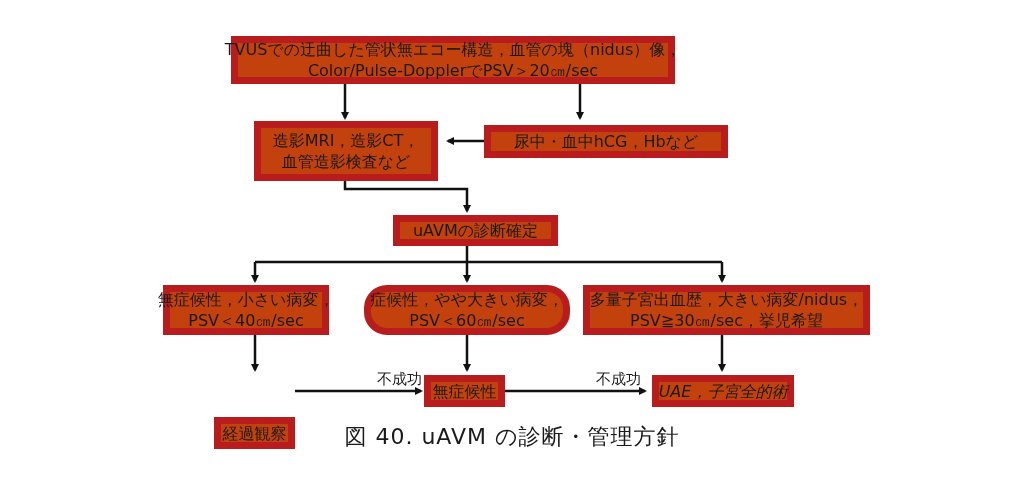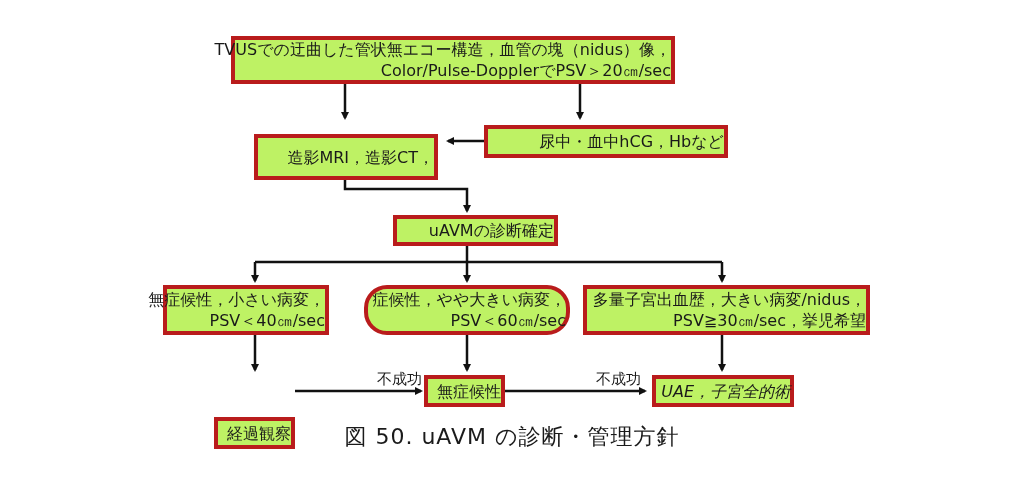--- a/index.html
+++ b/index.html
@@ -1,20 +1,20 @@
 <!DOCTYPE html>
 <html><head>
   <meta charset="utf-8">
   <style>
     html, body { margin: 0; padding: 0; background: #ffffff; }
     body { width: 1024px; height: 484px; position: relative; overflow: hidden;
       font-family: "DejaVu Sans", "Liberation Sans", sans-serif; color: #1a1a1a; }
     #canvas { position: absolute; left: 0; top: 0; width: 1024px; height: 484px; }
-    .box { position: absolute; box-sizing: border-box; border: 4px solid #b91c1c; background: #bef264;
-      display: flex; flex-direction: column; align-items: flex-end; justify-content: center;
+    .box { position: absolute; box-sizing: border-box; border: 7px solid #b91c1c; background: #c2410c;
+      display: flex; flex-direction: column; align-items: center; justify-content: center;
       font-size: 16px; line-height: 21px; text-align: center; white-space: nowrap; }
     .box span { display: block; }
     .lbl { position: absolute; font-size: 15px; white-space: nowrap; margin-left: 44px; }
     .caption { position: absolute; left: 0; width: 1024px; top: 422px; text-align: center;
       font-size: 22px; letter-spacing: 1px; }
   </style>
 </head>
 <body>
 
 <svg id="canvas" width="1024" height="484" viewBox="0 0 1024 484">
@@ -39,22 +39,23 @@
     <polyline points="295,391 421,391" marker-end="url(#arr)"></polyline>
     <polyline points="505,391 645,391" marker-end="url(#arr)"></polyline>
   </g>
 </svg>
 
 <div class="box" style="left:231px;top:36px;width:444px;height:48px;">
   <span>TVUSでの迂曲した管状無エコー構造，血管の塊（nidus）像，</span>
   <span>Color/Pulse-DopplerでPSV＞20㎝/sec</span>
 </div>
 
-<div class="box" style="left:254px;top:134px;width:184px;height:46px;">
+<div class="box" style="left:254px;top:121px;width:184px;height:60px;">
   <span>造影MRI，造影CT，</span>
+  <span>血管造影検査など</span>
 </div>
 
 <div class="box" style="left:484px;top:125px;width:244px;height:33px;">
   <span>尿中・血中hCG，Hbなど</span>
 </div>
 
 <div class="box" style="left:393px;top:215px;width:165px;height:31px;">
   <span>uAVMの診断確定</span>
 </div>
 
@@ -81,13 +82,13 @@
   <span>無症候性</span>
 </div>
 
 <div class="box" style="left:652px;top:375px;width:142px;height:32px;font-style:italic;">
   <span>UAE，子宮全的術</span>
 </div>
 
 <div class="lbl" style="left:333px;top:370px;">不成功</div>
 <div class="lbl" style="left:552px;top:370px;">不成功</div>
 
-<div class="caption">図 50.  uAVM の診断・管理方針</div>
+<div class="caption">図 40.  uAVM の診断・管理方針</div>
 
 </body></html>

